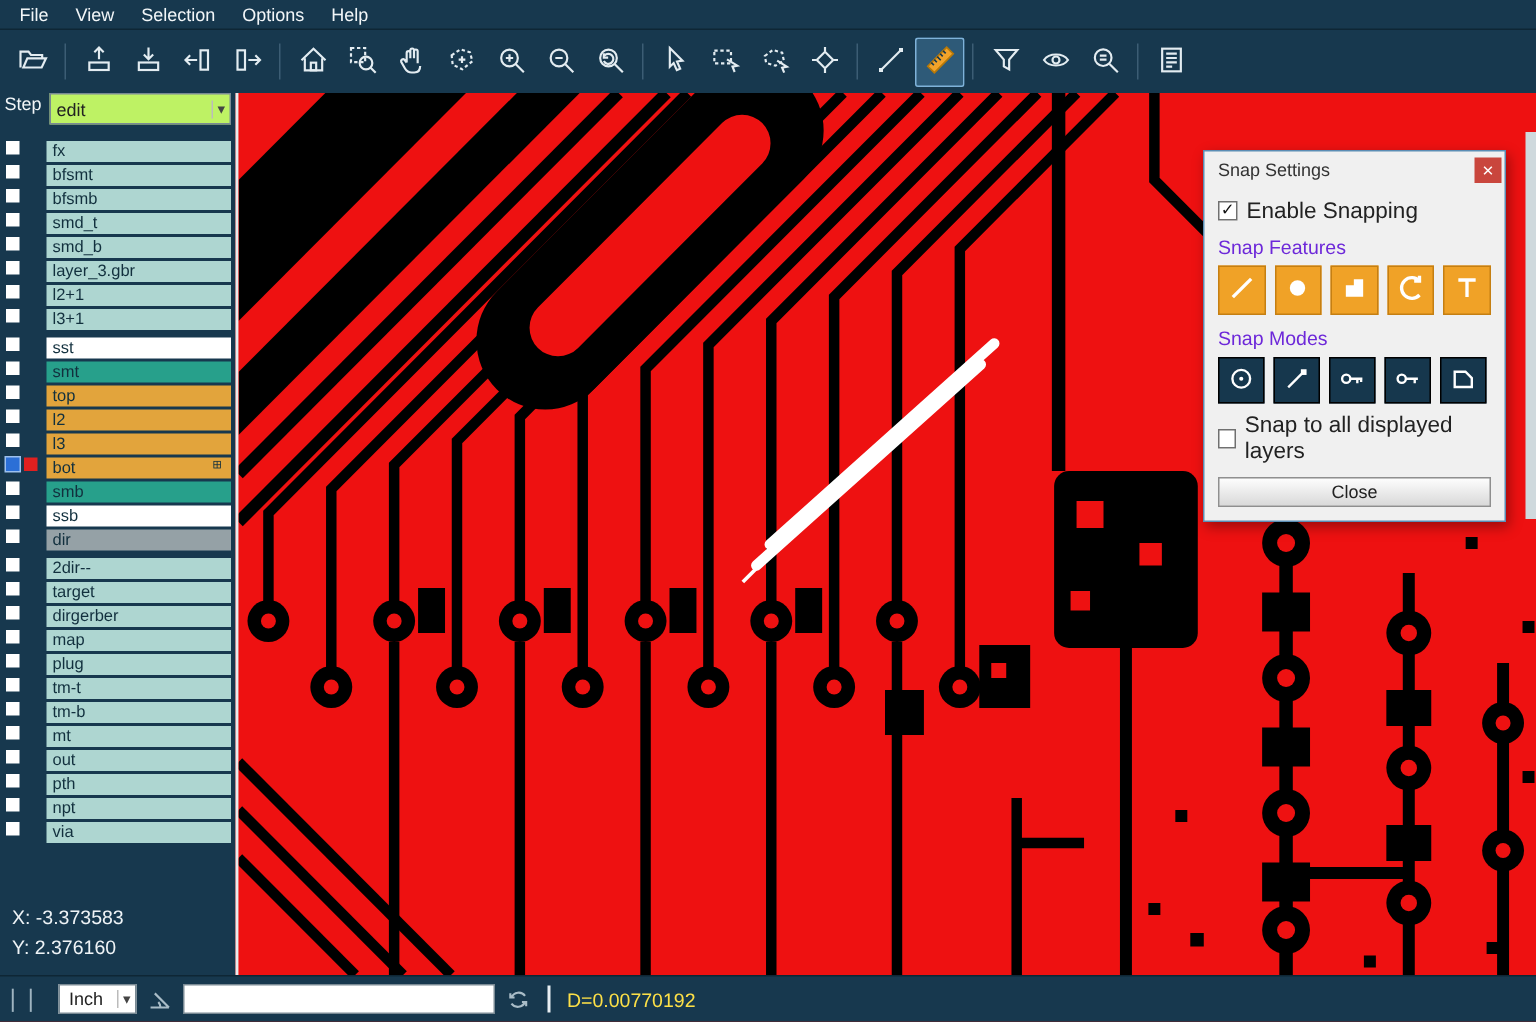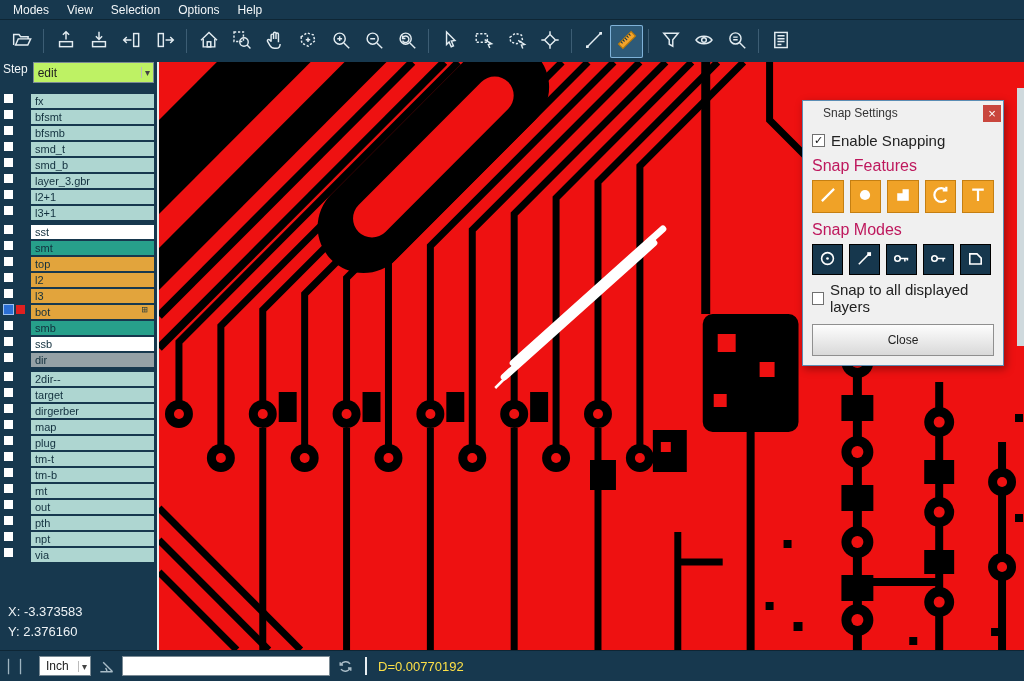--- a/index.html
+++ b/index.html
@@ -41,52 +41,52 @@
 .grid-ic svg{width:10px;height:10px;stroke:#12303e;fill:none;stroke-width:1}
 .coords{position:absolute;left:8px;bottom:8px;color:#eef3f6;font-size:13px;line-height:20px}
 
 
 .canvas{flex:1;position:relative;border-left:2px solid #e8eced;overflow:hidden;background:#ee1111}
 .canvas svg.pcb{display:block}
 .vscroll{position:absolute;right:0;top:26px;width:7px;height:258px;background:#cfd9dd}
 
 
 .snap-dialog{position:absolute;left:643px;top:38px;width:202px;background:#f0f0f0;border:1px solid #5b8db4;box-shadow:2px 3px 8px rgba(0,0,0,.35);color:#222}
-.sd-title{height:23px;display:flex;align-items:center;justify-content:space-between;padding-left:20px}
+.sd-title{height:23px;display:flex;align-items:center;justify-content:space-between;padding-left:9px}
 .sd-title-text{font-size:12px;color:#333}
 .sd-close{width:18px;height:17px;background:#c9463d;color:#fff;display:flex;align-items:center;justify-content:center;font-size:13px;margin:2px 2px 0 0;cursor:pointer}
 .sd-body{padding:2px 9px 9px}
 .sd-check{display:flex;align-items:center;gap:6px;margin:6px 0}
 .sd-box{width:13px;height:13px;background:#fff;border:1px solid #707070;display:flex;align-items:center;justify-content:center;font-size:11px;color:#111;line-height:1;cursor:pointer}
 .sd-label{font-size:15px}
-.sd-section{font-size:16px;color:#be185d;margin:8px 0 5px}
+.sd-section{font-size:13px;color:#6d28d9;margin:8px 0 5px}
 .sd-row{display:flex;gap:6px}
 .feat-btn{width:33px;height:33px;background:#f0a227;border:1px solid #c57f12;display:flex;align-items:center;justify-content:center;padding:0;cursor:pointer}
 .feat-btn svg{width:20px;height:20px;stroke:#fff;fill:none;stroke-width:2}
 .mode-btn{width:31px;height:31px;background:#16374d;border:1px solid #000;display:flex;align-items:center;justify-content:center;padding:0;cursor:pointer}
 .mode-btn svg{width:19px;height:19px;stroke:#fff;fill:none;stroke-width:1.5}
-.sd-close-btn{display:block;width:100%;height:32px;margin-top:9px;background:linear-gradient(#fdfdfd,#d9d9d9);border:1px solid #8f8f8f;font-size:12px;color:#222;font-family:inherit;cursor:pointer}
+.sd-close-btn{display:block;width:100%;height:20px;margin-top:9px;background:linear-gradient(#fdfdfd,#d9d9d9);border:1px solid #8f8f8f;font-size:12px;color:#222;font-family:inherit;cursor:pointer}
 
 
 .statusbar{height:31px;background:#17384e;display:flex;align-items:center;gap:7px;padding:0 8px;border-top:1px solid #0e2635}
 .grip{color:#9fb4c0;font-size:13px;letter-spacing:2px}
 .unit-select{width:52px;height:20px;background:#fff;border:1px solid #7a8a94;display:flex;align-items:center;justify-content:space-between;padding:0 3px 0 6px;font-size:12px;color:#222;cursor:pointer}
 .sb-icon{display:flex}
 .sb-icon svg{width:17px;height:17px;stroke:#a9bcc7;fill:none;stroke-width:1.5}
 .meas-input{width:208px;height:20px;background:#fff;border:1px solid #7a8a94;font-size:12px;padding:0 4px;font-family:inherit}
 .sb-sep{width:2px;height:18px;background:#e8eef2;margin:0 4px}
 .d-value{color:#fde047;font-size:13px}
 </style>
 </head>
 <body>
 
 <div class="app">
 
   <div class="menubar">
-      <span class="menu-item">Modes</span>
+      <span class="menu-item">File</span>
       <span class="menu-item">View</span>
       <span class="menu-item">Selection</span>
       <span class="menu-item">Options</span>
       <span class="menu-item">Help</span>
     </div>
 
   <div class="toolbar">
       <button class="tool">
         <span><svg viewBox="0 0 18 18">
             <path d="M1.5 13.5 V4 H6.3 L7.8 6 H14.5 V8"></path>

